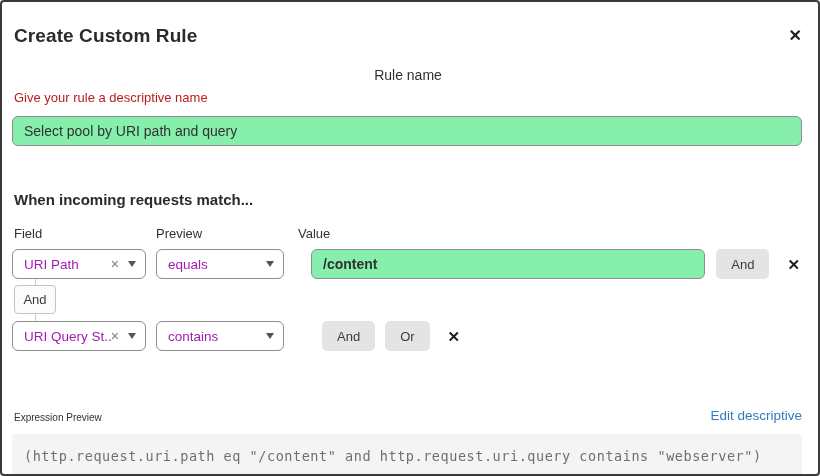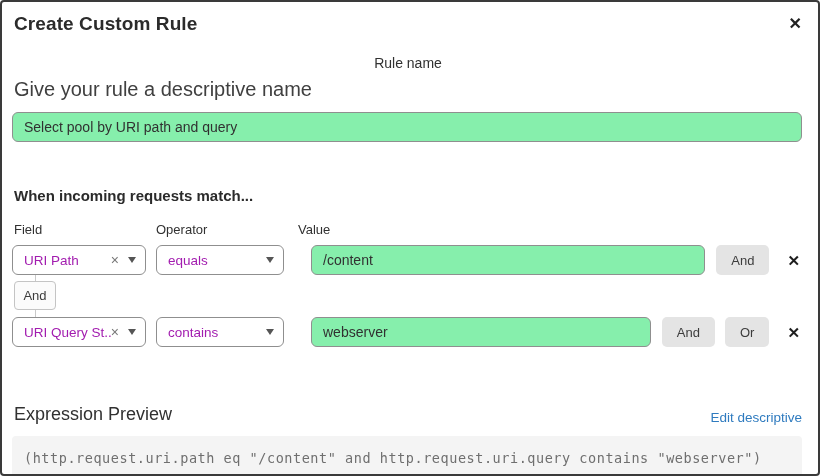--- a/index.html
+++ b/index.html
@@ -10,29 +10,29 @@
     color: #313131;
   }
   .modal {
     width: 820px; height: 476px;
     background: #fff;
     border: 2px solid #3a3a3a;
     border-radius: 4px;
     padding: 10px 16px 0 10px;
     overflow: hidden;
   }
-  .titlebar { display: flex; justify-content: space-between; align-items: flex-start; margin-top: 1px; }
+  .titlebar { display: flex; justify-content: space-between; align-items: flex-start; margin-top: 13px; }
   .title { font-size: 19px; font-weight: 700; color: #2b2b2b; margin-left: 2px; letter-spacing: .1px; }
   .close-btn {
     font-size: 16px; font-weight: 700; color: #222;
     background: none; border: none; cursor: pointer;
     line-height: 18px; padding: 2px 0 0 0;
   }
   .field-label { font-size: 14px; color: #313131; margin: 20px 0 0 2px; text-align: center; }
-  .helper { font-size: 20px; color: #404040; margin: 7px 0 0 2px; }
+  .helper { font-size: 13px; color: #b91c1c; margin: 7px 0 0 2px; }
   .text-input {
     width: 100%; height: 30px;
     border: 1px solid #8f8f8f; border-radius: 6px;
     padding: 0 11px; font-size: 14px; color: #313131;
     font-family: "Liberation Sans", "DejaVu Sans", sans-serif;
     background: #86efac; outline: none;
   }
   .rule-name-input { margin-top: 11px; }
   .section-heading { font-size: 15px; font-weight: 700; color: #2b2b2b; margin: 45px 0 0 2px; }
   .col-labels { display: flex; font-size: 13px; color: #313131; margin: 18px 0 0 2px; }
@@ -42,21 +42,21 @@
   .dropdown {
     height: 30px; border: 1px solid #8f8f8f; border-radius: 6px;
     background: #fff; display: flex; align-items: center;
     padding: 0 9px 0 11px; cursor: pointer; flex: none;
   }
   .dd-field { width: 134px; margin-right: 10px; }
   .dd-operator { width: 128px; margin-right: 27px; justify-content: center; }
   .dd-label { font-size: 13.5px; color: #a21caf; flex: 1; white-space: nowrap; overflow: hidden; }
   .dd-clear { font-size: 14px; color: #777; margin-right: 9px; cursor: pointer; line-height: 1; }
   .dd-chevron { width: 0; height: 0; border-left: 4.5px solid transparent; border-right: 4.5px solid transparent; border-top: 6px solid #555; }
-  .value-input { flex: 1; min-width: 0; }
+  .value-input { flex: 1; min-width: 0; font-weight: bold; }
   .logic-btn {
     height: 30px; padding: 0 15px; margin-left: 11px;
     background: #e4e4e4; color: #3c3c3c;
     border: none; border-radius: 5px;
     font-size: 13px; font-family: "Liberation Sans", "DejaVu Sans", sans-serif;
     cursor: pointer; flex: none;
   }
   .logic-btn + .logic-btn { margin-left: 10px; }
   .remove-btn {
     background: none; border: none; cursor: pointer;
@@ -67,21 +67,21 @@
   .connector-line { width: 1px; height: 6px; background: #c9c9c9; margin-left: 21px; }
   .connector-line.bottom { height: 7px; }
   .connector-badge {
     width: 42px; height: 29px;
     border: 1px solid #c4c4c4; border-radius: 4px;
     background: #fbfbfb; color: #3c3c3c;
     display: flex; align-items: center; justify-content: center;
     font-size: 13px;
   }
   .expr-header { display: flex; justify-content: space-between; align-items: flex-end; margin: 57px 0 0 2px; }
-  .expr-label { font-size: 18px; color: #313131; }
+  .expr-label { font-size: 10px; color: #313131; }
   .expr-edit-link { font-size: 13.5px; color: #2f7bbf; text-decoration: none; cursor: pointer; }
   .expr-code {
     margin-top: 11px; height: 44px;
     background: #f4f4f4; border-radius: 4px;
     display: flex; align-items: center;
     padding: 0 12px;
     font-family: "DejaVu Sans Mono", "Liberation Mono", monospace;
     font-size: 13.5px; letter-spacing: 0.55px; color: #6f6f6f;
     white-space: nowrap; overflow: hidden;
   }
@@ -97,21 +97,21 @@
   </div>
 
   <div class="field-label">Rule name</div>
   <div class="helper">Give your rule a descriptive name</div>
   <input class="text-input rule-name-input" type="text" value="Select pool by URI path and query" style="">
 
   <div class="section-heading">When incoming requests match...</div>
 
   <div class="col-labels">
     <div class="col-field">Field</div>
-    <div class="col-operator">Operator</div>
+    <div class="col-operator">Preview</div>
     <div>Value</div>
   </div>
 
   
   <div class="cond-row">
     <div class="dropdown dd-field">
       <span class="dd-label">URI Path</span>
       <span class="dd-clear">×</span>
       <span class="dd-chevron"></span>
     </div>
@@ -135,21 +135,20 @@
   <div class="cond-row" style="margin-top:0;">
     <div class="dropdown dd-field">
       <span class="dd-label">URI Query St...</span>
       <span class="dd-clear">×</span>
       <span class="dd-chevron"></span>
     </div>
     <div class="dropdown dd-operator">
       <span class="dd-label">contains</span>
       <span class="dd-chevron"></span>
     </div>
-    <input class="text-input value-input" type="text" value="webserver" style="">
     <button class="logic-btn">And</button>
     <button class="logic-btn">Or</button>
     <button class="remove-btn">✕</button>
   </div>
 
   
   <div class="expr-header">
     <div class="expr-label">Expression Preview</div>
     <a class="expr-edit-link">Edit descriptive</a>
   </div>

